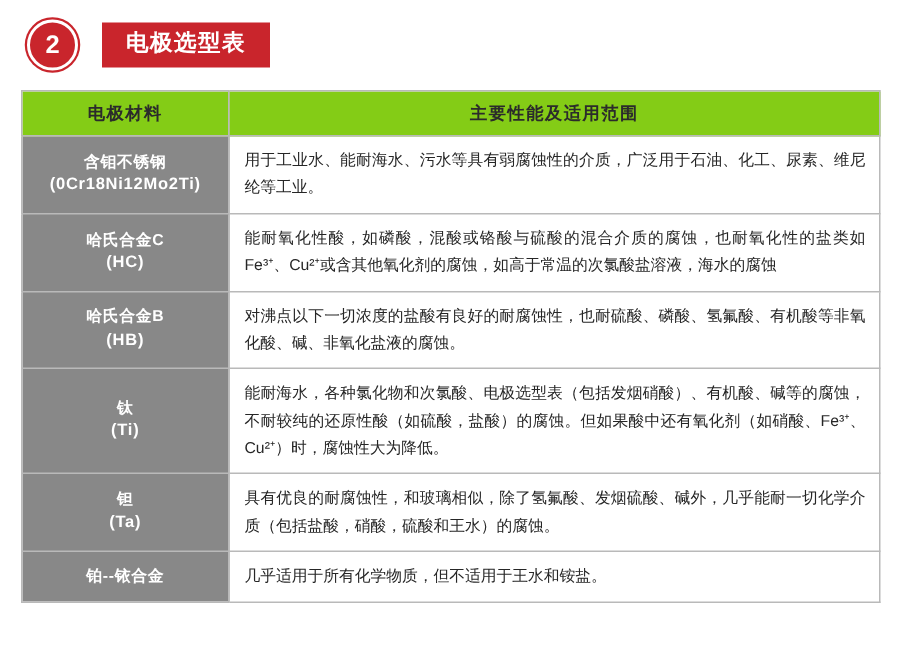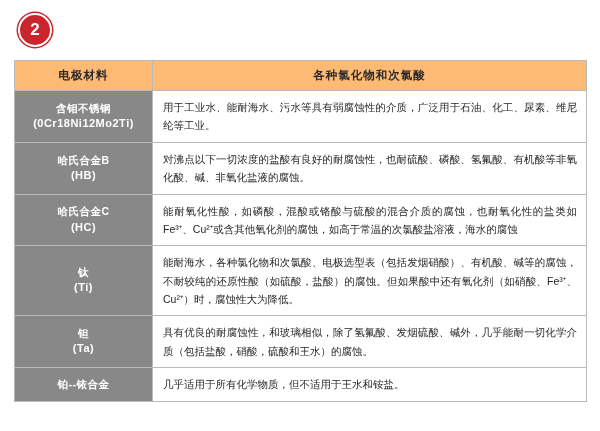--- a/index.html
+++ b/index.html
@@ -59,21 +59,21 @@
     width: 572px;
     border-collapse: collapse;
     table-layout: fixed;
     border: 1px solid #b9b9b9;
   }
   table.spec th, table.spec td {
     border: 1px solid #b9b9b9;
     vertical-align: middle;
   }
   thead th {
-    background: #fdba74;
+    background: #84cc16;
     font-size: 11.5px;
     font-weight: bold;
     color: #2b2b2b;
     text-align: center;
     padding: 7px 4px;
     letter-spacing: 1px;
   }
   col.c1 { width: 138px; }
   col.c2 { width: 434px; }
 
@@ -99,54 +99,55 @@
     text-align: justify;
   }
 </style>
 </head>
 <body>
 
 <div class="page">
 
   <div class="header">
     <div class="badge">2</div>
+    <div class="title-bar">电极选型表</div>
   </div>
 
   <table class="spec">
     <colgroup>
         <col class="c1">
         <col class="c2">
       </colgroup>
     <thead>
       <tr>
         <th>电极材料</th>
-        <th>各种氯化物和次氯酸</th>
+        <th>主要性能及适用范围</th>
       </tr>
     </thead>
     <tbody>
       <tr>
         <td class="mat">
           <span>含钼不锈钢</span>
           <span class="sub">(0Cr18Ni12Mo2Ti)</span>
         </td>
         <td class="desc">用于工业水、能耐海水、污水等具有弱腐蚀性的介质，广泛用于石油、化工、尿素、维尼纶等工业。</td>
       </tr>
       <tr>
         <td class="mat">
+          <span>哈氏合金C</span>
+          <span class="sub">(HC)</span>
+        </td>
+        <td class="desc">能耐氧化性酸，如磷酸，混酸或铬酸与硫酸的混合介质的腐蚀，也耐氧化性的盐类如Fe³⁺、Cu²⁺或含其他氧化剂的腐蚀，如高于常温的次氯酸盐溶液，海水的腐蚀</td>
+      </tr>
+      <tr>
+        <td class="mat">
           <span>哈氏合金B</span>
           <span class="sub">(HB)</span>
         </td>
         <td class="desc">对沸点以下一切浓度的盐酸有良好的耐腐蚀性，也耐硫酸、磷酸、氢氟酸、有机酸等非氧化酸、碱、非氧化盐液的腐蚀。</td>
-      </tr>
-      <tr>
-        <td class="mat">
-          <span>哈氏合金C</span>
-          <span class="sub">(HC)</span>
-        </td>
-        <td class="desc">能耐氧化性酸，如磷酸，混酸或铬酸与硫酸的混合介质的腐蚀，也耐氧化性的盐类如Fe³⁺、Cu²⁺或含其他氧化剂的腐蚀，如高于常温的次氯酸盐溶液，海水的腐蚀</td>
       </tr>
       <tr>
         <td class="mat">
           <span>钛</span>
           <span class="sub">(Ti)</span>
         </td>
         <td class="desc">能耐海水，各种氯化物和次氯酸、电极选型表（包括发烟硝酸）、有机酸、碱等的腐蚀，不耐较纯的还原性酸（如硫酸，盐酸）的腐蚀。但如果酸中还有氧化剂（如硝酸、Fe³⁺、Cu²⁺）时，腐蚀性大为降低。</td>
       </tr>
       <tr>
         <td class="mat">

